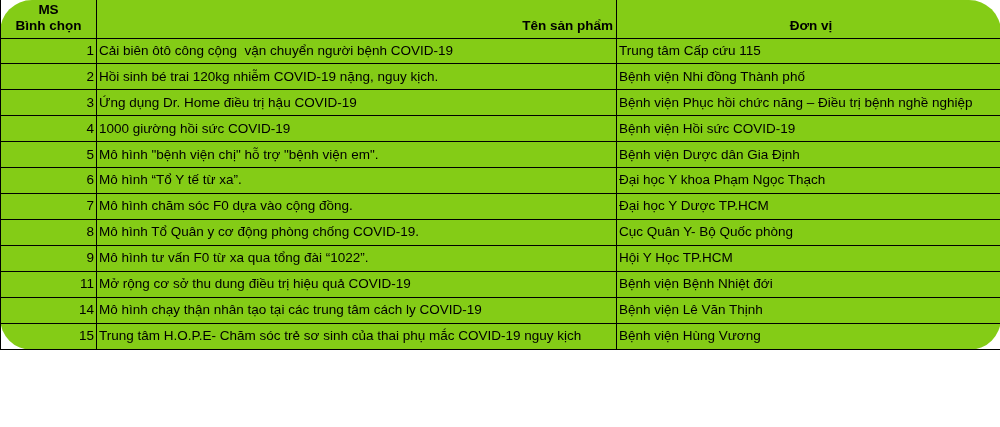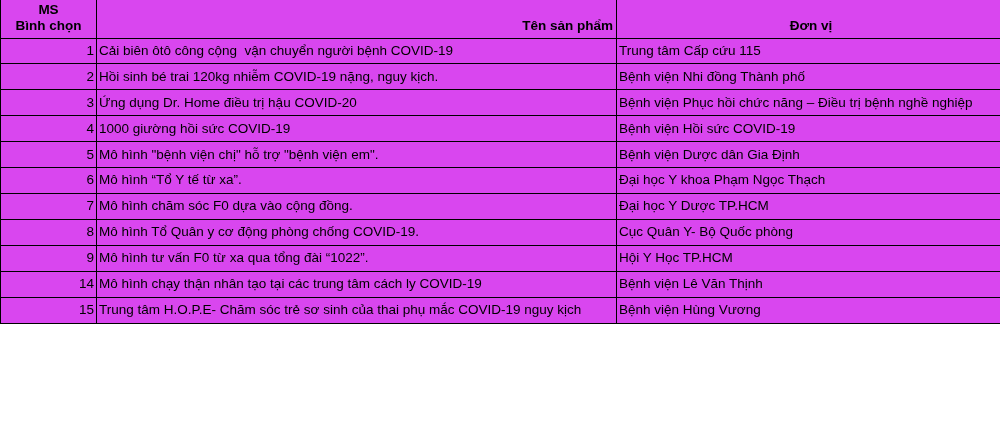--- a/index.html
+++ b/index.html
@@ -10,21 +10,22 @@
   }
   body {
     font-family: "Liberation Sans", sans-serif;
     color: #000000;
     width: 1000px;
   }
   table.vote-table {
     width: 1000px;
     border-collapse: collapse;
     table-layout: fixed;
-    background: #d946ef;
+    background: #84cc16;
+    border-radius: 32px;
   }
   col.c-ms   { width: 96px; }
   col.c-prod { width: 520px; }
   col.c-unit { width: 384px; }
 
   .vote-table th,
   .vote-table td {
     border: 1px solid #000000;
     padding: 0 3px;
     overflow: hidden;
@@ -80,21 +81,21 @@
         <td class="product-cell">Cải biên ôtô công cộng  vận chuyển người bệnh COVID-19</td>
         <td class="unit-cell">Trung tâm Cấp cứu 115</td>
       </tr>
       <tr>
         <td class="ms-cell">2</td>
         <td class="product-cell">Hồi sinh bé trai 120kg nhiễm COVID-19 nặng, nguy kịch.</td>
         <td class="unit-cell">Bệnh viện Nhi đồng Thành phố</td>
       </tr>
       <tr>
         <td class="ms-cell">3</td>
-        <td class="product-cell">Ứng dụng Dr. Home điều trị hậu COVID-20</td>
+        <td class="product-cell">Ứng dụng Dr. Home điều trị hậu COVID-19</td>
         <td class="unit-cell">Bệnh viện Phục hồi chức năng – Điều trị bệnh nghề nghiệp</td>
       </tr>
       <tr>
         <td class="ms-cell">4</td>
         <td class="product-cell">1000 giường hồi sức COVID-19</td>
         <td class="unit-cell">Bệnh viện Hồi sức COVID-19</td>
       </tr>
       <tr>
         <td class="ms-cell">5</td>
         <td class="product-cell">Mô hình "bệnh viện chị" hỗ trợ "bệnh viện em".</td>
@@ -114,20 +115,25 @@
         <td class="ms-cell">8</td>
         <td class="product-cell">Mô hình Tổ Quân y cơ động phòng chống COVID-19.</td>
         <td class="unit-cell">Cục Quân Y- Bộ Quốc phòng</td>
       </tr>
       <tr>
         <td class="ms-cell">9</td>
         <td class="product-cell">Mô hình tư vấn F0 từ xa qua tổng đài “1022”.</td>
         <td class="unit-cell">Hội Y Học TP.HCM</td>
       </tr>
       <tr>
+        <td class="ms-cell">11</td>
+        <td class="product-cell">Mở rộng cơ sở thu dung điều trị hiệu quả COVID-19</td>
+        <td class="unit-cell">Bệnh viện Bệnh Nhiệt đới</td>
+      </tr>
+      <tr>
         <td class="ms-cell">14</td>
         <td class="product-cell">Mô hình chạy thận nhân tạo tại các trung tâm cách ly COVID-19</td>
         <td class="unit-cell">Bệnh viện Lê Văn Thịnh</td>
       </tr>
       <tr>
         <td class="ms-cell">15</td>
         <td class="product-cell">Trung tâm H.O.P.E- Chăm sóc trẻ sơ sinh của thai phụ mắc COVID-19 nguy kịch</td>
         <td class="unit-cell">Bệnh viện Hùng Vương</td>
       </tr>
     </tbody>

